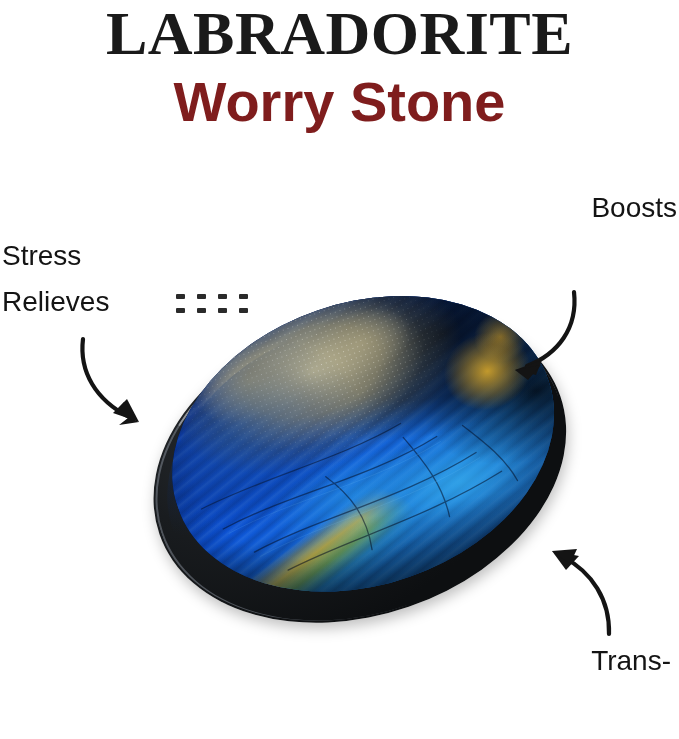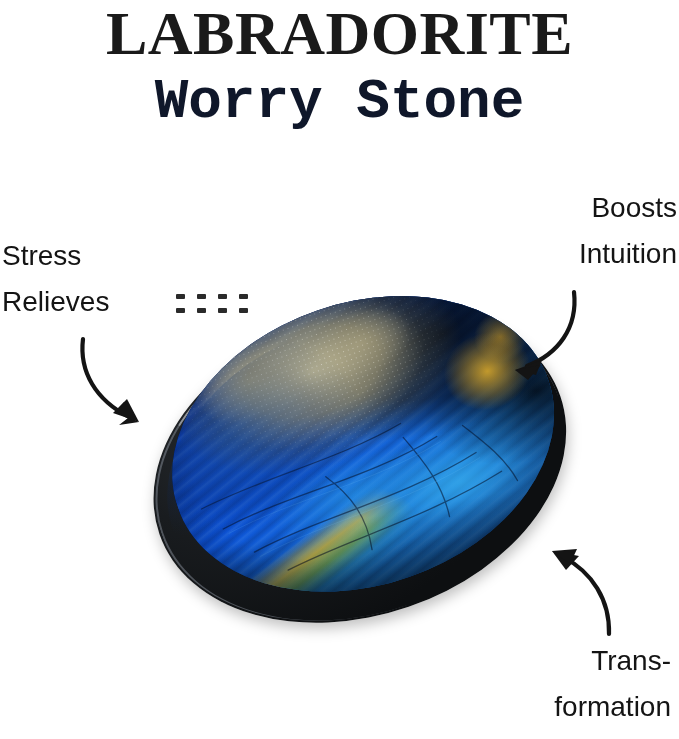--- a/index.html
+++ b/index.html
@@ -30,24 +30,24 @@
     color: #1a1a1a;
     line-height: 1.0;
     white-space: nowrap;
   }
   .title-sub {
     position: absolute;
     left: 0;
     top: 74px;
     width: 679px;
     text-align: center;
-    font-family: Liberation Mono, monospace;
+    font-family: Liberation Sans, sans-serif;
     font-weight: 700;
     font-size: 56px;
-    color: #0f172a;
+    color: #7f1d1d;
     line-height: 1.0;
     white-space: nowrap;
   }
 
   
   .label {
     position: absolute;
     color: #141414;
     font-family: "Liberation Sans", sans-serif;
     font-weight: 400;
@@ -291,26 +291,24 @@
     <i style="left:21px; top:2px;"></i>
       <i style="left:21px; top:16px;"></i>
     <i style="left:42px; top:2px;"></i>
       <i style="left:42px; top:16px;"></i>
     <i style="left:63px; top:2px;"></i>
       <i style="left:63px; top:16px;"></i>
   </div>
 
   <div class="label lbl-boosts" style="color: rgb(20, 20, 20);">
     <span class="ln">Boosts</span>
-    <span class="ln">Intuition</span>
   </div>
 
   <div class="label lbl-trans" style="color: rgb(20, 20, 20);">
     <span class="ln">Trans-</span>
-    <span class="ln">formation</span>
   </div>
 
   <svg class="arrow-svg" viewBox="0 0 679 739">
 
     <g>
       <path d="M83 339 C79 372, 96 400, 129 417" fill="none" stroke="#141414" stroke-width="4.2" stroke-linecap="round"></path>
       <path d="M139 422 L116 411 L124 402 L128 418 L119 425 Z" fill="#141414"></path>
       <path d="M139 422 L113 413 L127 399 Z" fill="#141414"></path>
     </g>
 

